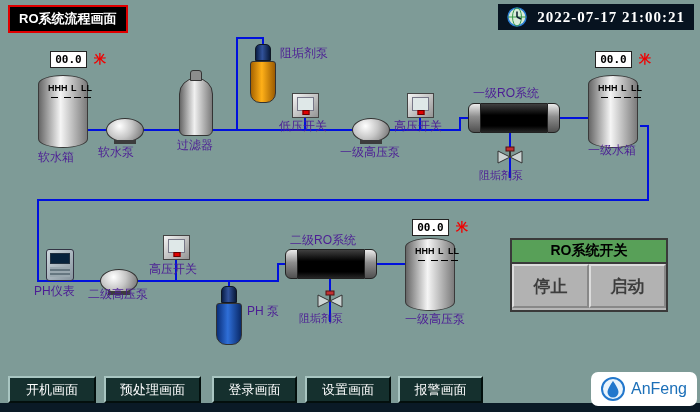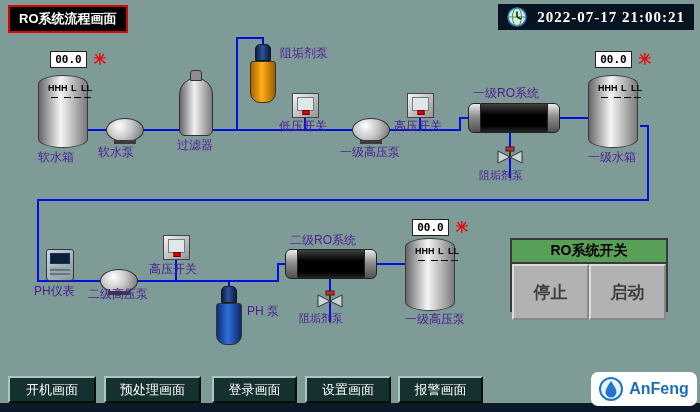--- a/index.html
+++ b/index.html
@@ -43,28 +43,28 @@
   
   .ro{position:absolute;z-index:2;display:flex;width:92px;height:30px}
   .ro .cap{width:13px;background:linear-gradient(to bottom,#ececec,#8d8d8d 45%,#505050);border:1px solid #222}
   .ro .cap.l{border-radius:6px 0 0 6px}
   .ro .cap.r{border-radius:0 6px 6px 0}
   .ro .mid{flex:1;background:linear-gradient(to bottom,#404040,#000 40%,#000 78%,#262626);border-top:1px solid #222;border-bottom:1px solid #222}
   .valve{position:absolute;z-index:3}
   
   .cpanel{position:absolute;left:510px;top:238px;width:158px;height:74px;z-index:2;border:2px solid #3a3a3a;background:#b8b8b8}
   .cpanel .hdr{height:24px;background:#58a058;border-bottom:2px solid #3a3a3a;color:#000;font-weight:bold;font-size:14px;display:flex;align-items:center;justify-content:center}
-  .cpanel .btns{display:flex;height:56px}
+  .cpanel .btns{display:flex;height:44px}
   .cpanel .btn{flex:1;display:flex;align-items:center;justify-content:center;font-size:17px;font-weight:bold;color:#3d3d3d;background:#b2b2b2;border:2px outset #dcdcdc;cursor:pointer}
   
   .nav-btn{position:absolute;top:376px;height:27px;z-index:4;background:#15302e;color:#fff;font-size:13px;display:flex;align-items:center;justify-content:center;border-top:2px solid #a9c6c2;border-left:2px solid #a9c6c2;border-right:2px solid #030f0d;border-bottom:2px solid #030f0d;cursor:pointer}
   .bottom-strip{position:absolute;left:0;bottom:0;width:700px;height:9px;background:#0a1a26;z-index:1}
   
   .logo{position:absolute;right:3px;top:372px;width:106px;height:34px;background:#fff;border-radius:7px;display:flex;align-items:center;justify-content:center;gap:6px;z-index:4}
-  .logo .brand{color:#1b6fb8;font-weight:bold;font-size:16px}
+  .logo .brand{color:#1b6fb8;font-weight:normal;font-size:16px}
 </style>
 </head>
 <body>
 
 <div class="screen">
 
   <svg class="pipes" width="700" height="412" viewBox="0 0 700 412" shape-rendering="crispEdges">
     <g stroke="#0010dd" stroke-width="2" fill="none">
       <path d="M88 130 H460 V118 H468"></path>
       <path d="M560 118 H590"></path>
@@ -157,21 +157,21 @@
   <div class="level" style="left:595px;top:51px">
     <span class="lv">00.0</span>
     <span class="unit">米</span>
   </div>
   <div class="tank" style="left:588px;top:75px">
     <span>HH</span>
     <span>H</span>
     <span>L</span>
     <span>LL</span>
   </div>
-  <div class="lbl" style="left:588px;top:151px;width:52px">一级水箱</div>
+  <div class="lbl" style="left:588px;top:144px;width:52px">一级水箱</div>
 
   <div class="phmeter" style="left:46px;top:249px">
     <div class="scr"></div>
     <div class="grille"></div>
   </div>
   <div class="lbl" style="left:34px;top:285px;width:52px">PH仪表</div>
 
   <div class="pump" style="left:100px;top:269px">
     <div class="body"></div>
     <div class="base"></div>

